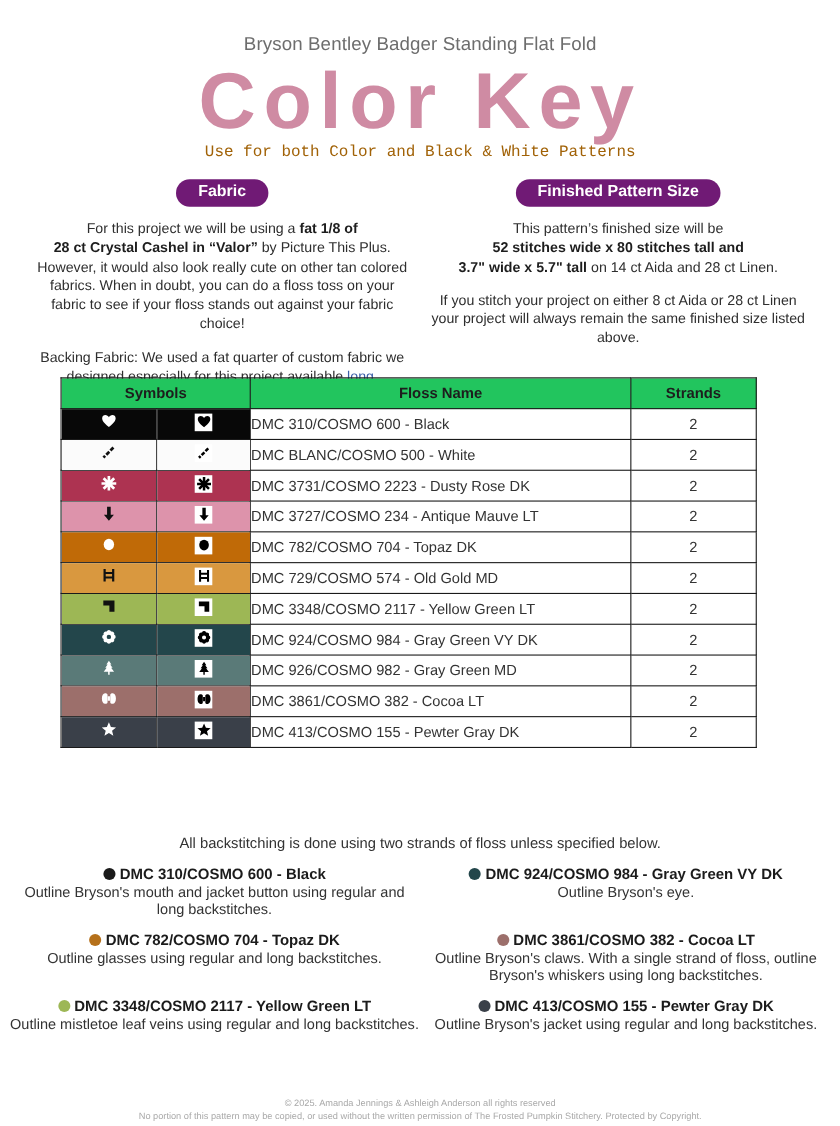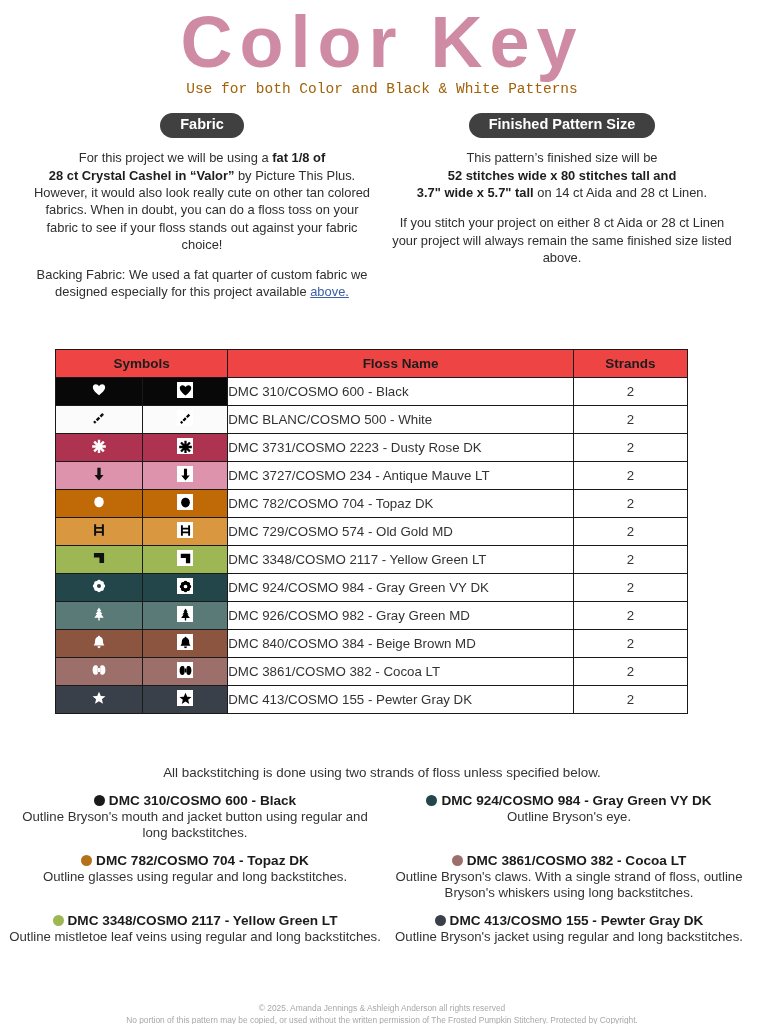--- a/index.html
+++ b/index.html
@@ -57,21 +57,21 @@
   }
   .info-col {
     flex: 1 1 0;
     text-align: center;
   }
   .info-col.left { padding-right: 8px; }
   .info-col.right { padding-left: 8px; }
 
   .badge {
     display: inline-block;
-    background: #404040;
+    background: #701a75;
     color: #ffffff;
     font-weight: bold;
     font-size: 14.5px;
     border-radius: 14px;
     padding: 4px 20px 5px 20px;
     line-height: 1.1;
   }
   .info-text {
     font-size: 12.9px;
     line-height: 1.34;
@@ -101,21 +101,21 @@
   }
   table.floss th, table.floss td {
     border: 1.6px solid #1a1a1a;
     padding: 0;
   }
   table.floss th {
     font-size: 13.5px;
     font-weight: bold;
     color: #1d1d1d;
     height: 27px;
-    background: #ef4444;
+    background: #22c55e;
   }
   .col-sym-a { width: 87px; }
   .col-sym-b { width: 85px; }
   .col-name  { width: 345px; }
   .col-strand{ width: 114px; }
 
   td.swatch {
     height: 27px;
     text-align: center;
     vertical-align: middle;
@@ -210,33 +210,34 @@
     font-size: 8.4px;
     color: #a8a8a8;
     line-height: 1.45;
   }
 </style>
 </head>
 <body>
 
 <div class="page">
 
+  <div class="subtitle-top">Bryson Bentley Badger Standing Flat Fold</div>
   <div class="big-title">Color Key</div>
   <div class="subtitle-bottom">Use for both Color and Black &amp; White Patterns</div>
 
   <div class="info-row">
 
     <div class="info-col left">
       <div class="badge">Fabric</div>
       <div class="info-text">
         <span>For this project we will be using a </span><b>fat 1/8 of</b><br>
         <b>28 ct Crystal Cashel in “Valor”</b><span> by Picture This Plus. However, it would also look really cute on other tan colored fabrics. When in doubt, you can do a floss toss on your fabric to see if your floss stands out against your fabric choice!</span>
       </div>
       <div class="info-text second">
-        <span>Backing Fabric: We used a fat quarter of custom fabric we designed especially for this project available </span><a class="link" href="#">above.</a>
+        <span>Backing Fabric: We used a fat quarter of custom fabric we designed especially for this project available </span><a class="link" href="#">long.</a>
       </div>
     </div>
 
     <div class="info-col right">
       <div class="badge">Finished Pattern Size</div>
       <div class="info-text">
         <span>This pattern’s finished size will be</span><br>
         <b>52 stitches wide x 80 stitches tall and</b><br>
         <b>3.7" wide x 5.7" tall</b><span> on 14 ct Aida and 28 ct Linen.</span>
       </div>
@@ -381,34 +382,20 @@
               </span></td>
             <td class="swatch" style="background: rgb(90, 122, 120);"><span class="sym boxed">
                 <svg width="13" height="13" viewBox="0 0 16 16" fill="#000000">
                   <path d="M8 0.7 L10.6 4.6 H9.3 L11.8 8.1 H10.3 L13.4 12.2 H8.8 V15.3 H7.2 V12.2 H2.6 L5.7 8.1 H4.2 L6.7 4.6 H5.4 Z"></path>
                 </svg>
               </span></td>
             <td class="name">DMC 926/COSMO 982 - Gray Green MD</td>
             <td class="strands">2</td>
           </tr>
           <tr>
-            <td class="swatch" style="background: rgb(140, 85, 64);"><span class="sym">
-                <svg width="14" height="14" viewBox="0 0 16 16" fill="#ffffff">
-                  <path d="M8 0.9 c0.7 0 1.2 0.5 1.2 1.1 c2.1 0.6 3.3 2.4 3.3 4.8 c0 3.3 1 4.2 1.7 5.1 h-12.4 c0.7 -0.9 1.7 -1.8 1.7 -5.1 c0 -2.4 1.2 -4.2 3.3 -4.8 c0 -0.6 0.5 -1.1 1.2 -1.1 Z M6.2 12.9 h3.6 c0 1.2 -0.8 2.1 -1.8 2.1 c-1 0 -1.8 -0.9 -1.8 -2.1 Z"></path>
-                </svg>
-              </span></td>
-            <td class="swatch" style="background: rgb(140, 85, 64);"><span class="sym boxed">
-                <svg width="13" height="13" viewBox="0 0 16 16" fill="#000000">
-                  <path d="M8 0.9 c0.7 0 1.2 0.5 1.2 1.1 c2.1 0.6 3.3 2.4 3.3 4.8 c0 3.3 1 4.2 1.7 5.1 h-12.4 c0.7 -0.9 1.7 -1.8 1.7 -5.1 c0 -2.4 1.2 -4.2 3.3 -4.8 c0 -0.6 0.5 -1.1 1.2 -1.1 Z M6.2 12.9 h3.6 c0 1.2 -0.8 2.1 -1.8 2.1 c-1 0 -1.8 -0.9 -1.8 -2.1 Z"></path>
-                </svg>
-              </span></td>
-            <td class="name">DMC 840/COSMO 384 - Beige Brown MD</td>
-            <td class="strands">2</td>
-          </tr>
-          <tr>
             <td class="swatch" style="background: rgb(156, 111, 107);"><span class="sym">
                 <svg width="14" height="14" viewBox="0 0 16 16" fill="#ffffff">
                   <path d="M6.6 4.2 c0 -1.1 -1.1 -1.7 -2.6 -1.7 c-2 0 -3.3 2.2 -3.3 5.5 c0 3.3 1.3 5.5 3.3 5.5 c1.5 0 2.6 -0.6 2.6 -1.7 Z M9.4 4.2 c0 -1.1 1.1 -1.7 2.6 -1.7 c2 0 3.3 2.2 3.3 5.5 c0 3.3 -1.3 5.5 -3.3 5.5 c-1.5 0 -2.6 -0.6 -2.6 -1.7 Z M6.9 5.6 h2.2 v4.8 h-2.2 Z"></path>
                 </svg>
               </span></td>
             <td class="swatch" style="background: rgb(156, 111, 107);"><span class="sym boxed">
                 <svg width="13" height="13" viewBox="0 0 16 16" fill="#000000">
                   <path d="M6.6 4.2 c0 -1.1 -1.1 -1.7 -2.6 -1.7 c-2 0 -3.3 2.2 -3.3 5.5 c0 3.3 1.3 5.5 3.3 5.5 c1.5 0 2.6 -0.6 2.6 -1.7 Z M9.4 4.2 c0 -1.1 1.1 -1.7 2.6 -1.7 c2 0 3.3 2.2 3.3 5.5 c0 3.3 -1.3 5.5 -3.3 5.5 c-1.5 0 -2.6 -0.6 -2.6 -1.7 Z M6.9 5.6 h2.2 v4.8 h-2.2 Z"></path>
                 </svg>
               </span></td>

